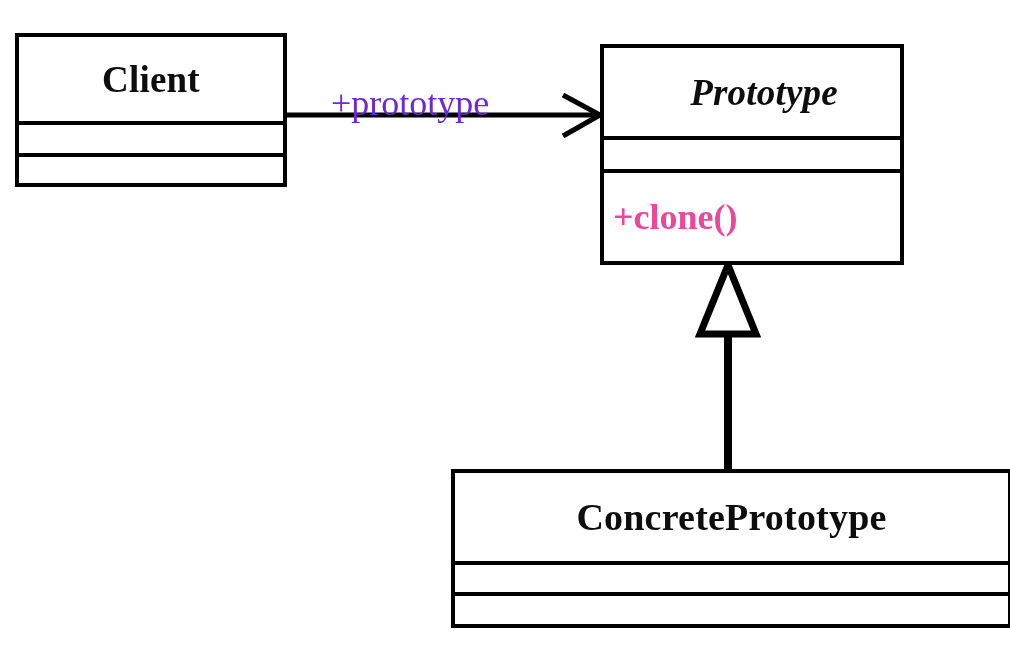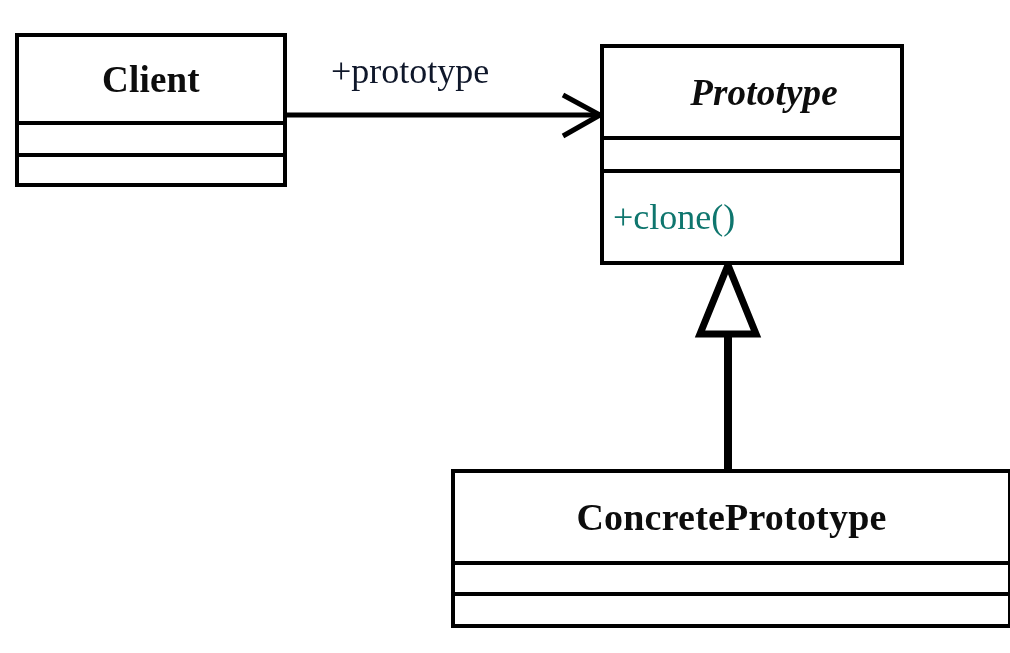--- a/index.html
+++ b/index.html
@@ -43,22 +43,22 @@
   .uml-name-text {
     font-weight: bold;
     color: #0d0d0d;
     white-space: nowrap;
     letter-spacing: 0.2px;
   }
   .uml-name-text.abstract {
     font-style: italic;
   }
   .uml-member-text {
-    font-weight: normal;
-    color: #0f766e;
+    font-weight: bold;
+    color: #ec4899;
     white-space: nowrap;
   }
   
   #class-client {
     left: 15px;
     top: 33px;
     width: 272px;
     height: 154px;
   }
   #class-client .c-name   { height: 84px; }
@@ -106,23 +106,24 @@
     stroke: #000000;
     fill: none;
   }
   .edge-hollow {
     stroke: #000000;
     fill: #ffffff;
   }
   
   .edge-label {
     position: absolute;
-    color: #0f172a;
+    color: #6d28d9;
     white-space: nowrap;
     font-weight: normal;
+    margin-top: 32px;
   }
   #label-prototype-role {
     left: 331px;
     top: 50px;
     font-size: 36px;
   }
 </style>
 </head>
 <body>
 

